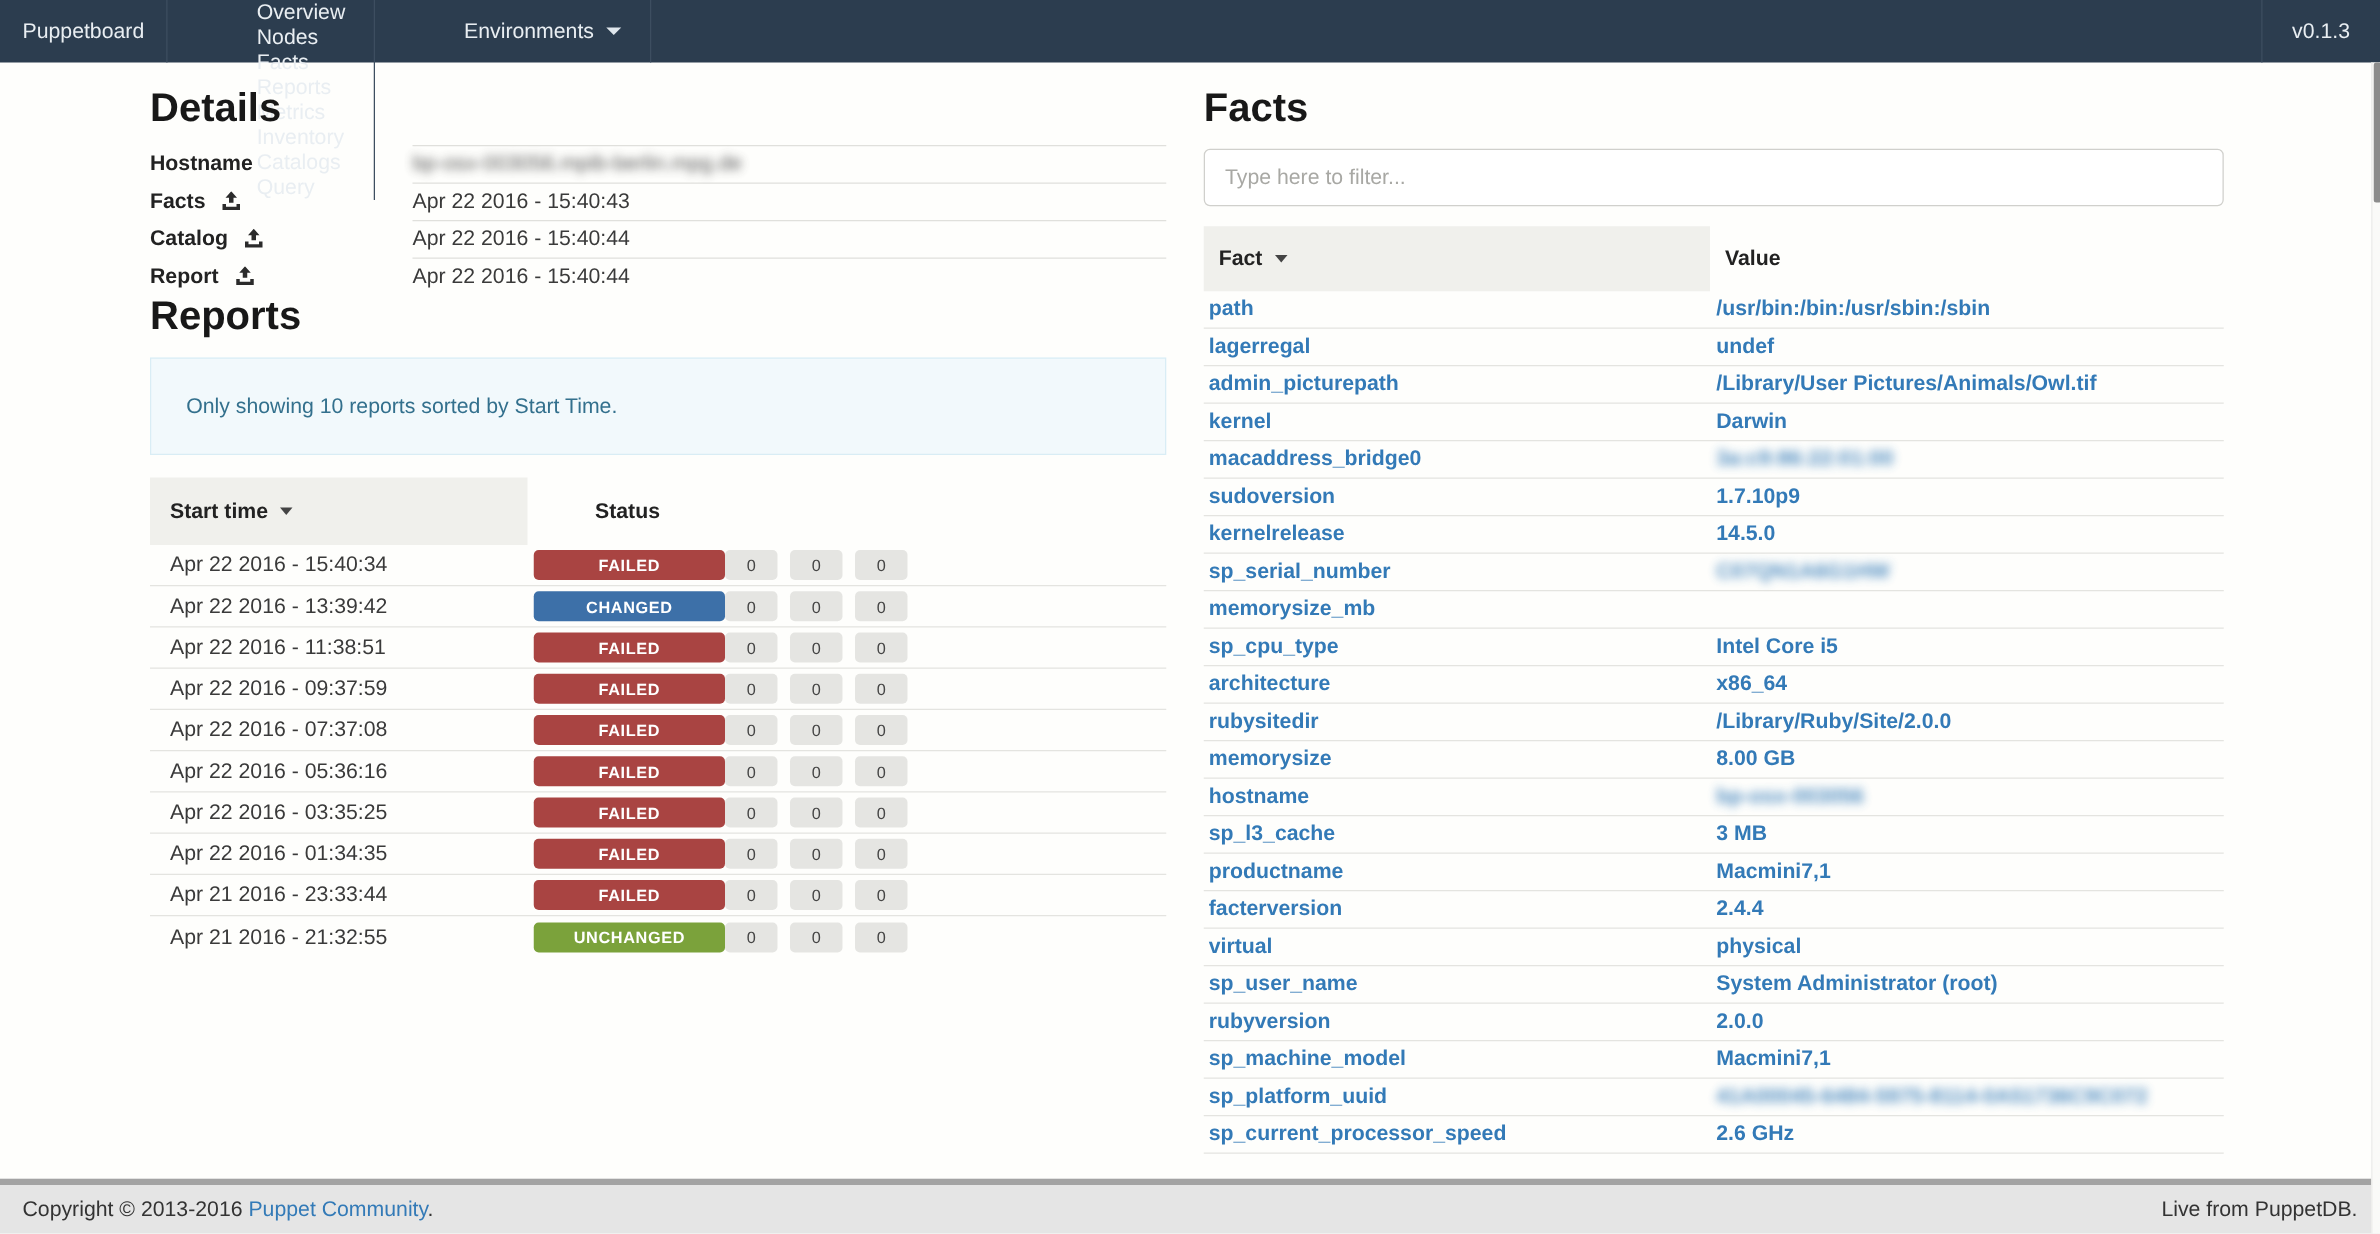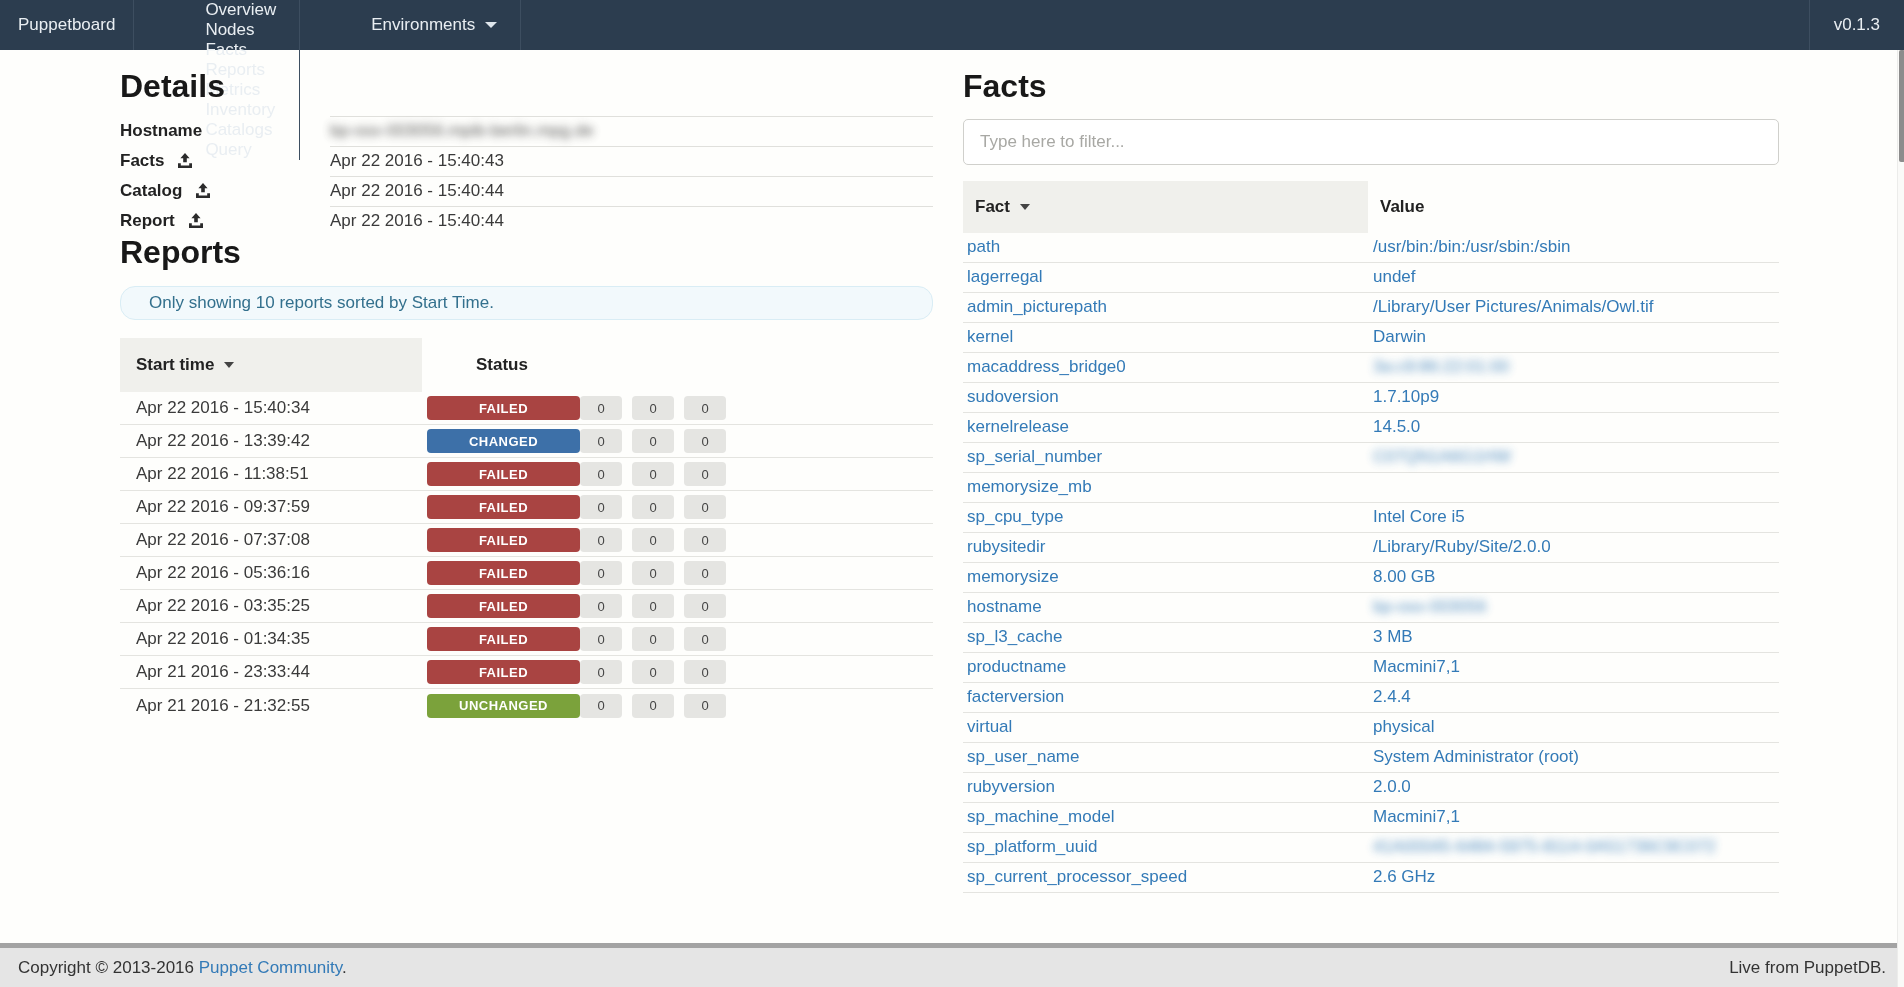--- a/index.html
+++ b/index.html
@@ -58,21 +58,21 @@
   .upload-ic svg { width:16px; height:16px; fill:currentColor; }
   .details-value {
     flex:1; border-top:1px solid #e0e0dc;
     display:flex; align-items:center; color:#3a3a3a;
   }
   .blurred { filter: blur(4px); opacity:.85; user-select:none; }
   
   .reports-title { margin-top:8px; }
   .notice {
     margin:17px 0 0; background:#f2f9fc; border:1px solid #d9edf5;
-    border-radius:15px; color:#33708d; font-size:17px; padding:6px 28px;
+    border-radius:0; color:#33708d; font-size:17px; padding:28px 28px;
   }
   .reports-table { margin-top:18px; }
   .rt-header { display:flex; height:54px; font-weight:700; font-size:17px; color:#222; }
   .rt-h-time {
     width:302px; background:#f0f0ec; display:flex; align-items:center;
     padding-left:16px; gap:10px; cursor:pointer;
   }
   .rt-h-status { flex:1; display:flex; align-items:center; padding-left:54px; cursor:pointer; }
   .sort-caret {
     width:0; height:0; border-left:5px solid transparent;
@@ -108,21 +108,21 @@
   .filter-input::placeholder { color:#a8a8a4; }
   .facts-table { margin-top:16px; }
   .ft-header { display:flex; height:52px; font-weight:700; font-size:17px; color:#222; }
   .ft-h-fact {
     width:405px; background:#f0f0ec; display:flex; align-items:center;
     padding-left:12px; gap:10px; cursor:pointer;
   }
   .ft-h-value { flex:1; display:flex; align-items:center; padding-left:12px; cursor:pointer; }
   .fact-row {
     display:flex; align-items:center; height:30px;
-    border-bottom:1px solid #e4e4e0; font-size:17px;
+    border-bottom:1px solid #e4e4e0; font-size:17px;font-weight:bold;
   }
   .fact-name, .fact-value { color:#337ab7; text-decoration:none; cursor:pointer; }
   .fact-name  { width:405px; padding-left:4px; flex-shrink:0;
                 white-space:nowrap; overflow:hidden; }
   .fact-value { flex:1; padding-left:5px; white-space:nowrap; overflow:hidden; }
   
   .footer {
     position:absolute; left:0; bottom:0; width:100%; height:44px;
     background:#e5e5e5; border-top:5px solid #a3a3a3;
     display:flex; align-items:center; justify-content:space-between;
@@ -359,20 +359,24 @@
             <a class="fact-value blurred">C07QN1A6G1HW</a>
           </div>
           <div class="fact-row">
             <a class="fact-name">memorysize_mb</a>
           </div>
           <div class="fact-row">
             <a class="fact-name">sp_cpu_type</a>
             <a class="fact-value">Intel Core i5</a>
           </div>
           <div class="fact-row">
+            <a class="fact-name">architecture</a>
+            <a class="fact-value">x86_64</a>
+          </div>
+          <div class="fact-row">
             <a class="fact-name">rubysitedir</a>
             <a class="fact-value">/Library/Ruby/Site/2.0.0</a>
           </div>
           <div class="fact-row">
             <a class="fact-name">memorysize</a>
             <a class="fact-value">8.00 GB</a>
           </div>
           <div class="fact-row">
             <a class="fact-name">hostname</a>
             <a class="fact-value blurred">bp-osx-003056</a>

